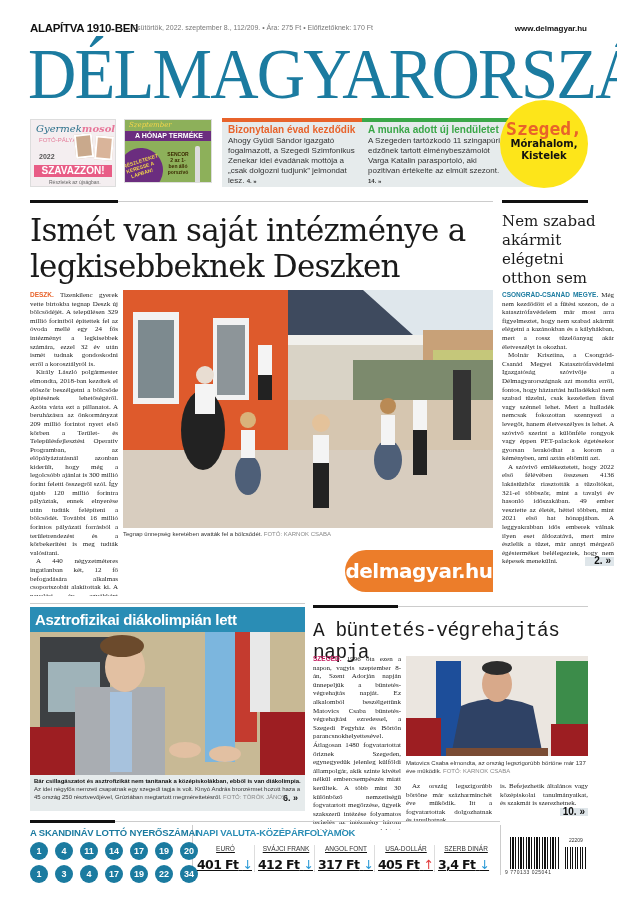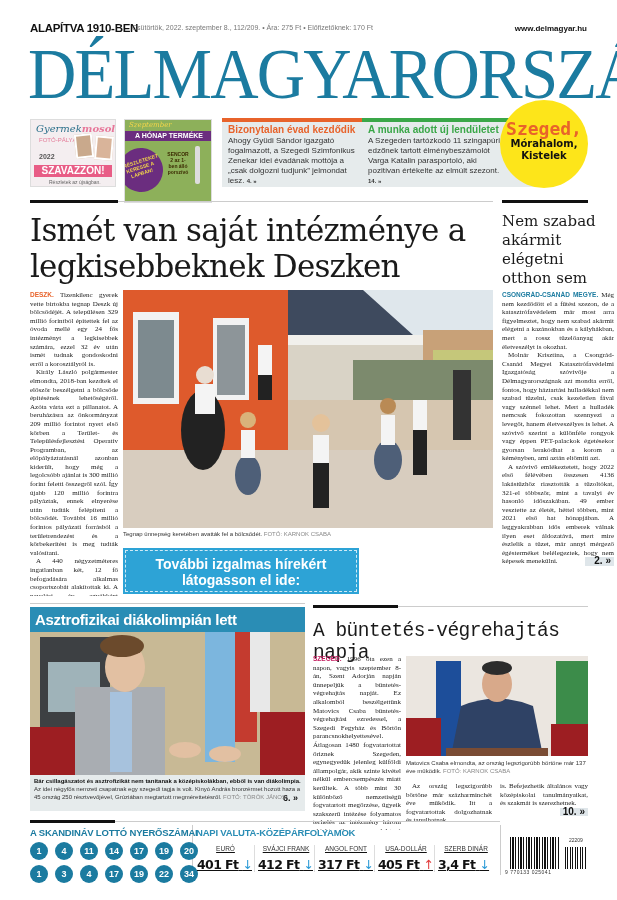--- a/index.html
+++ b/index.html
@@ -18,21 +18,21 @@
   .promo1 { left: 30px; top: 119px; width: 86px; height: 68px; background: #f4eef0; border: 1px solid #ddd; overflow: hidden; }
   .promo1 .t1 { position:absolute; left: 5px; top: 3px; font-family: "DejaVu Serif", serif; font-style: italic; font-size: 10px; color: #2a6f8a; }
   .promo1 .t1 b { color: #e7779a; font-weight: bold; }
   .promo1 .t2 { position:absolute; left: 8px; top: 17px; font-size: 6px; color: #e37a97; line-height: 7px; }
   .promo1 .t3 { position:absolute; left: 8px; top: 33px; font-size: 7px; font-weight: bold; color: #555; }
   .promo1 .p1 { position:absolute; left: 44px; top: 14px; width: 18px; height: 24px; background: #c9a98c; border: 2px solid #fff; transform: rotate(-6deg); }
   .promo1 .p2 { position:absolute; left: 64px; top: 16px; width: 18px; height: 24px; background: #d9b49a; border: 2px solid #fff; transform: rotate(5deg); }
   .promo1 .btn { position:absolute; left: 3px; top: 45px; width: 78px; height: 12px; background: #e85d86; color: #fff; font-size: 10px; font-weight: bold; text-align: center; line-height: 12px; }
   .promo1 .t4 { position:absolute; left: 18px; top: 59px; font-size: 5px; color: #666; }
 
-  .promo2 { left: 124px; top: 119px; width: 88px; height: 84px; background: #8db05a; overflow: hidden; border: 1px solid #ddd; }
+  .promo2 { left: 124px; top: 119px; width: 88px; height: 64px; background: #8db05a; overflow: hidden; border: 1px solid #ddd; }
   .promo2 .band { position:absolute; left: 0; top: 11px; width: 88px; height: 10px; background: #6b2d7f; color: #fff; font-size: 7px; font-weight: bold; text-align: center; line-height: 10px; }
   .promo2 .t1 { position:absolute; left: 4px; top: 1px; font-size: 7px; font-style: italic; color: #f3d54a; font-family: "DejaVu Serif", serif; }
   .promo2 .circle { position:absolute; left: -6px; top: 28px; width: 44px; height: 44px; border-radius: 50%; background: #6b2d7f; color: #f3d54a; font-size: 5px; font-weight: bold; text-align: center; padding-top: 10px; line-height: 6px; transform: rotate(-18deg); }
   .promo2 .t2 { position:absolute; left: 42px; top: 31px; font-size: 5px; font-weight: bold; color: #3b2a00; line-height: 6px; text-align: center; width: 22px; }
   .promo2 .vac { position:absolute; left: 70px; top: 26px; width: 5px; height: 38px; background: #ddd; border-radius: 2px; }
 
   .teaser-box { left: 222px; top: 118px; width: 314px; height: 69px; background: #e6ebec; }
   .teaser-box .bar-o { position:absolute; left: 0; top: 0; width: 140px; height: 4px; background: #e8632b; }
   .teaser-box .bar-g { position:absolute; left: 140px; top: 0; width: 174px; height: 4px; background: #3aa748; }
   .teaser { position:absolute; top: 7px; width: 134px; font-size: 8px; line-height: 10px; color: #333; }
@@ -203,21 +203,21 @@
     <rect x="135" y="55" width="14" height="30" fill="#f4f4f4"></rect>
     <rect x="135" y="85" width="14" height="25" fill="#222"></rect>
     <rect x="330" y="80" width="18" height="70" fill="#333"></rect>
   </svg>
 </div>
 <div class="abs caption cap-main">
   <span>Tegnap ünnepség keretében avatták fel a bölcsődét.</span> <span class="cr">FOTÓ: KARNOK CSABA</span>
 </div>
 
 <div class="abs banner">
-  <div class="blue">További izgalmas hírekért látogasson el ide:</div>
+  <div class="orange">delmagyar.hu</div>
 </div>
 
 <div class="abs side-title">Nem szabad akármit elégetni otthon sem</div>
 <div class="abs col-text side-col">
   <p class="first"><span class="kicker">CSONGRÁD-CSANÁD MEGYE.</span> <span>Még nem kezdődött el a fűtési szezon, de a katasztrófavédelem már most arra figyelmeztet, hogy nem szabad akármit elégetni a kazánokban és a kályhákban, mert a rossz tüzelőanyag akár életveszélyt is okozhat.</span></p>
   <p>Molnár Krisztina, a Csongrád-Csanád Megyei Katasztrófavédelmi Igazgatóság szóvivője a Délmagyarországnak azt mondta erről, fontos, hogy háztartási hulladékkal nem szabad tüzelni, csak kezeletlen fával vagy szénnel lehet. Mert a hulladék nemcsak fokozottan szennyezi a levegőt, hanem életveszélyes is lehet. A szóvivő szerint a különféle rongyok vagy éppen PET-palackok égetésekor gyorsan lerakódhat a korom a kéményben, ami aztán eltömíti azt.</p>
   <p><span>A szóvivő emlékeztetett, hogy 2022 első félévében összesen 4136 lakástűzhöz riasztották a tűzoltókat, 321-el többször, mint a tavalyi év hasonló időszakában. 49 ember vesztette az életét, héttel többen, mint 2021 első hat hónapjában. A leggyakrabban idős emberek válnak ilyen eset áldozatává, mert mire észlelik a tüzet, már annyi mérgező égésterméket belélegeztek, hogy nem képesek menekülni.</span> <span class="pgref">2. »</span></p>
 </div>
 
 <div class="abs rule-thin" style="left:30px;top:603px;width:275px;"></div>

